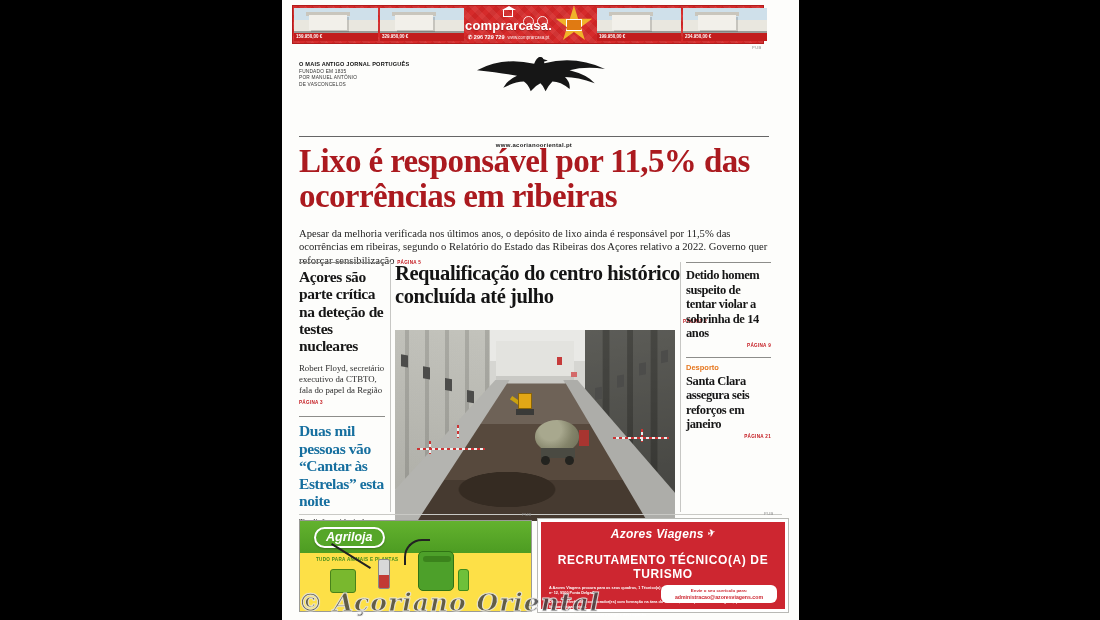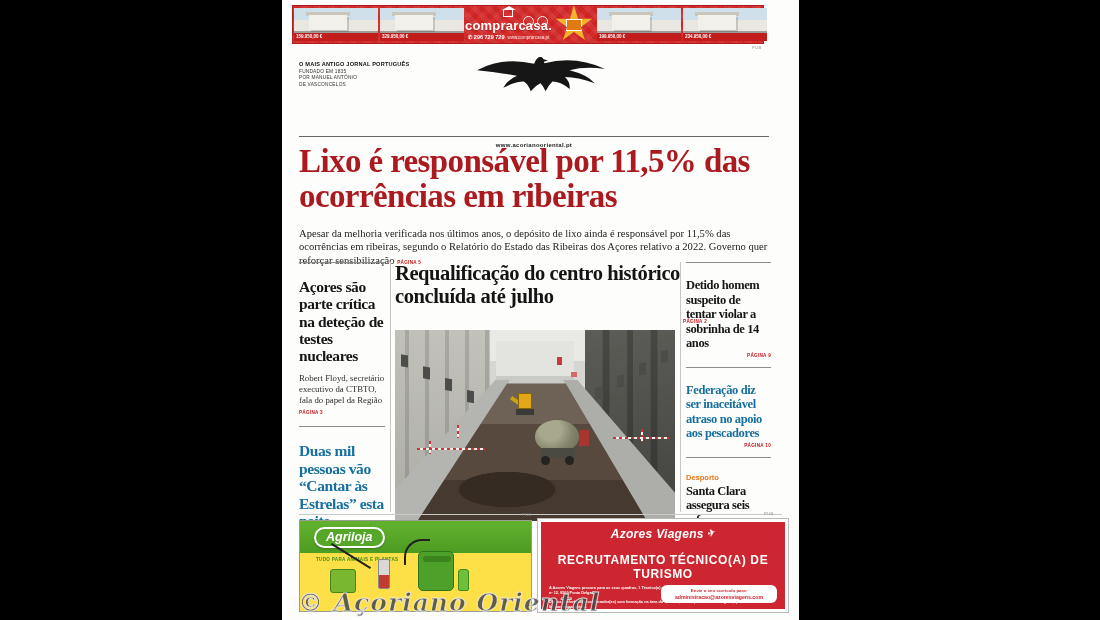--- a/index.html
+++ b/index.html
@@ -68,21 +68,21 @@
       font-size:10.6px; line-height:1.26; color:#1c1c1c; }
   .page-tag { color:#c3161c; font-family:"Liberation Sans",sans-serif; font-size:4.6px;
       font-weight:bold; letter-spacing:.3px; white-space:nowrap; }
 
   
   .vrule { position:absolute; top:262px; height:250px; width:1px; background:#c7c7c4; }
   .col-left  { position:absolute; left:17px;  top:262px; width:86px; }
   .col-mid   { position:absolute; left:113px; top:262px; width:312px; }
   .col-right { position:absolute; left:404px; top:262px; width:85px; }
 
-  .art { border-top:1.4px solid #8d8d8a; padding-top:15px; }
+  .art { border-top:1.4px solid #8d8d8a; padding-top:5px; }
   .art + .art { margin-top:9px; }
   .art h3 { font-size:15.5px; line-height:1.12; letter-spacing:-.4px; color:#161616; }
   .art h3.blue, .col-right h3.blue { color:#166f9f; }
   .art .sum { margin-top:8px; font-size:8.8px; line-height:1.27; color:#2e2e2e; }
   .col-right .art h3 { font-size:12.5px; line-height:1.16; }
   .kicker { font-family:"Liberation Sans",sans-serif; color:#e5761e; font-size:7.5px; font-weight:bold; margin-bottom:2px; }
   .tag-right { display:block; text-align:right; margin-top:2px; }
 
   .col-mid h2 { font-size:20.5px; line-height:1.12; letter-spacing:-.4px; color:#141414; }
   .mid-tag { text-align:right; margin-top:1px; }
@@ -301,24 +301,20 @@
     </div>
     <div class="ph-credit">DIREITOS RESERVADOS</div>
   </div>
 
   <div class="col-right">
     <div class="art">
       <h3>Detido homem suspeito de tentar violar a sobrinha de 14 anos</h3>
       <span class="page-tag tag-right">PÁGINA 9</span>
     </div>
     <div class="art">
-      <h3 class="blue">Federação diz ser inaceitável atraso no apoio aos pescadores</h3>
-      <span class="page-tag tag-right">PÁGINA 10</span>
-    </div>
-    <div class="art">
       <div class="kicker">Desporto</div>
       <h3>Santa Clara assegura seis reforços em janeiro</h3>
       <span class="page-tag tag-right">PÁGINA 21</span>
     </div>
   </div>
 
   <div class="bottom-rule"></div>
   <div class="pub" style="left:240px; top:512px;">PUB</div>
   <div class="pub" style="left:482px; top:511px;">PUB</div>
 

